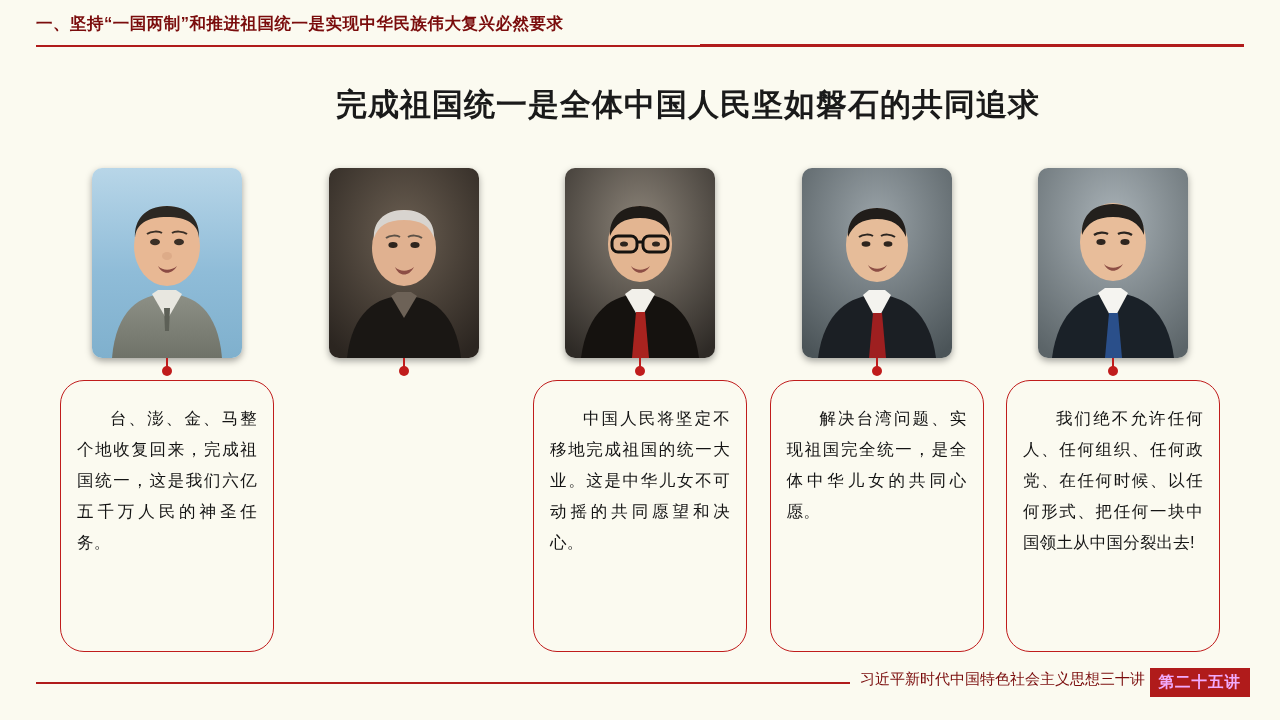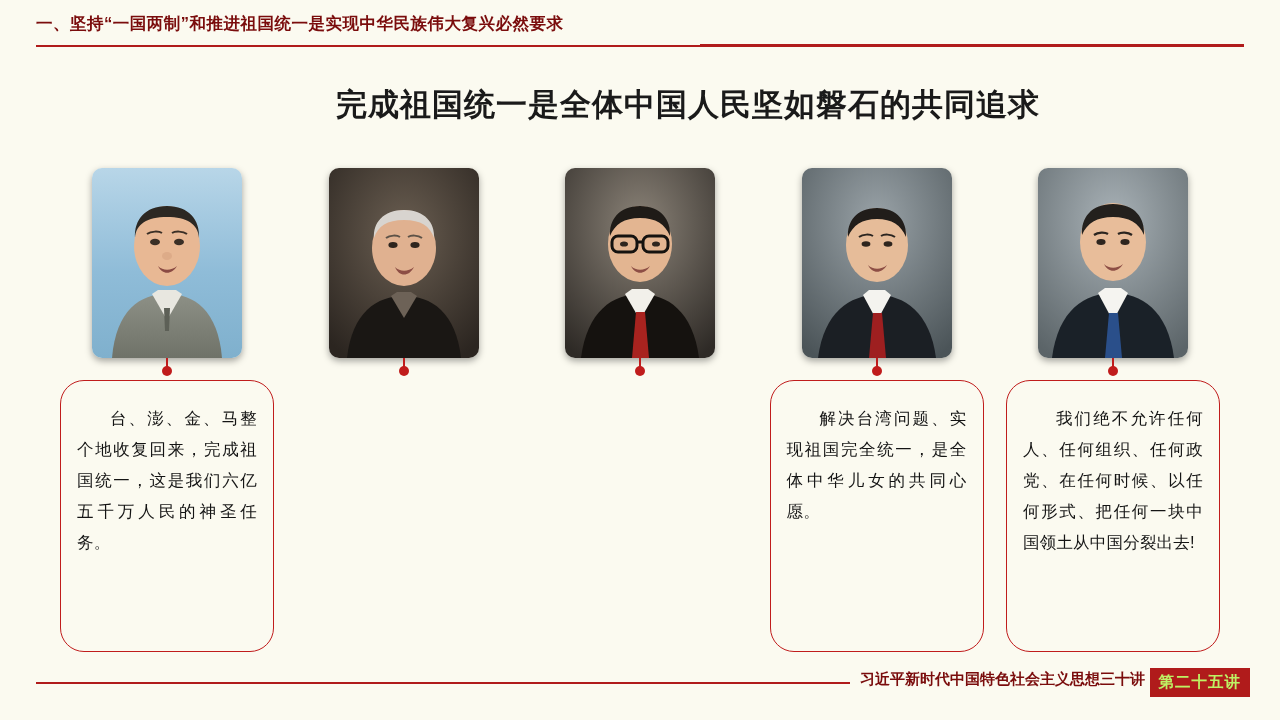--- a/index.html
+++ b/index.html
@@ -148,30 +148,30 @@
     height: 2px;
     background: #b01b1b;
   }
   .footer-label {
     position: absolute;
     right: 125px;
     top: 10px;
     background: #fbfaf0;
     padding: 0 10px;
     font-size: 15px;
-    font-weight: bold;
+    font-weight: normal;
     color: #7a0c0c;
     white-space: nowrap;
   }
   .footer-badge {
     position: absolute;
     right: 30px;
     top: 8px;
     background: #b01b1b;
-    color: #bef264;
+    color: #f0abfc;
     font-size: 15.5px;
     font-weight: bold;
     padding: 4px 9px;
     letter-spacing: 1px;
     white-space: nowrap;
   }
 </style>
 </head>
 <body>
 
@@ -269,20 +269,23 @@
         <line x1="72" y1="74" x2="78" y2="74" stroke="#15120f" stroke-width="3"></line>
         <ellipse cx="59" cy="76" rx="4" ry="2.6" fill="#2e251e"></ellipse>
         <ellipse cx="91" cy="76" rx="4" ry="2.6" fill="#2e251e"></ellipse>
         <path d="M66 98 C71 103 79 103 85 98 C80 107 70 107 66 98 Z" fill="#8d4e45"></path>
       </svg>
     </div>
     <div class="connector">
       <div class="line"></div>
       <div class="dot"></div>
     </div>
+    <div class="quote-box">
+      <div class="quote-text indent">中国人民将坚定不移地完成祖国的统一大业。这是中华儿女不可动摇的共同愿望和决心。</div>
+    </div>
   </div>
 
   <div class="card">
     <div class="portrait-wrap">
       <svg width="150" height="190" viewBox="0 0 150 190" xmlns="http://www.w3.org/2000/svg">
         <defs>
           <radialGradient id="bg4" cx="50%" cy="28%" r="82%">
             <stop offset="0%" stop-color="#9aa3a8"></stop>
             <stop offset="100%" stop-color="#4b5458"></stop>
           </radialGradient>

